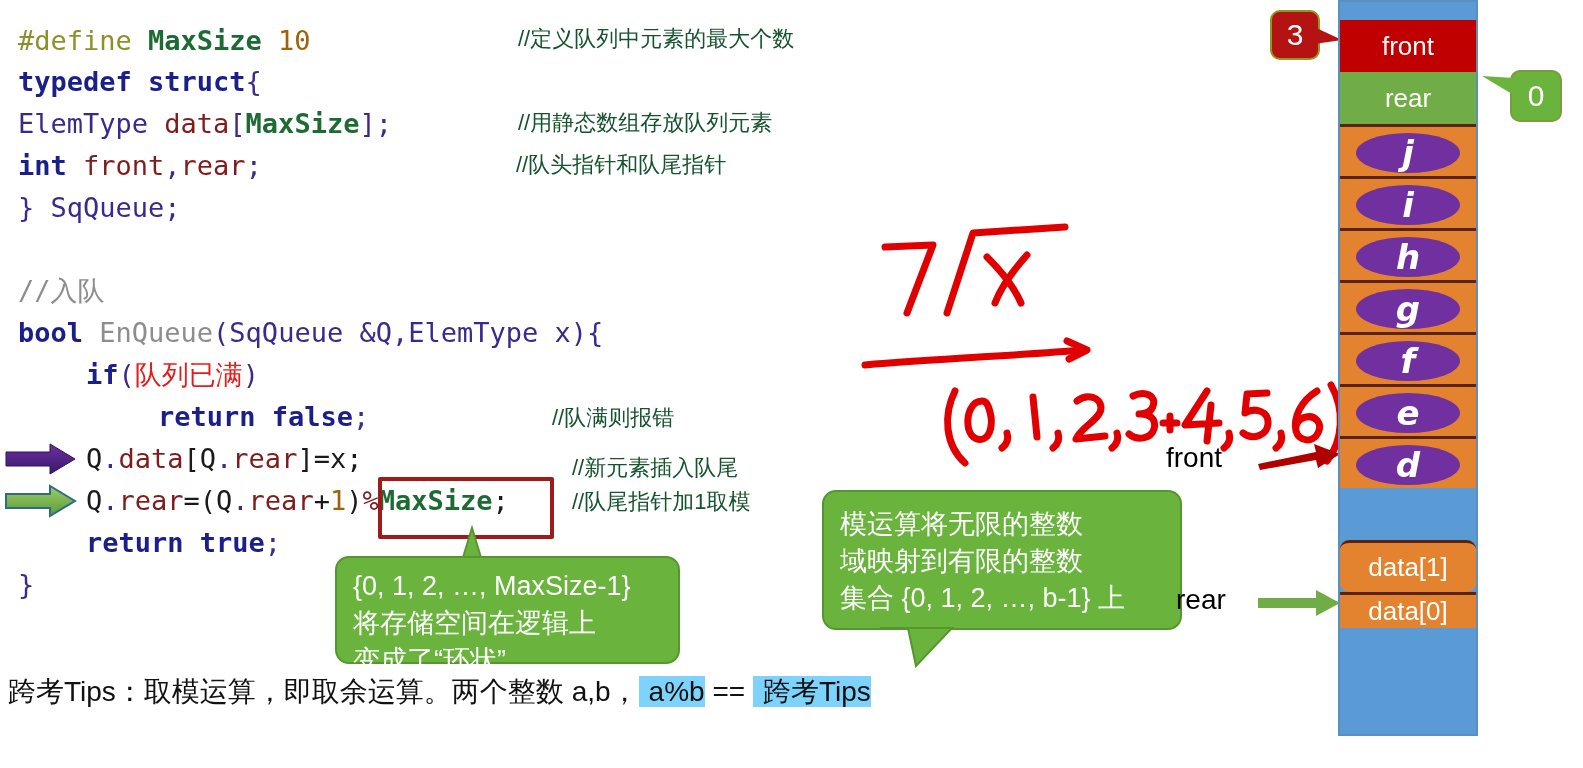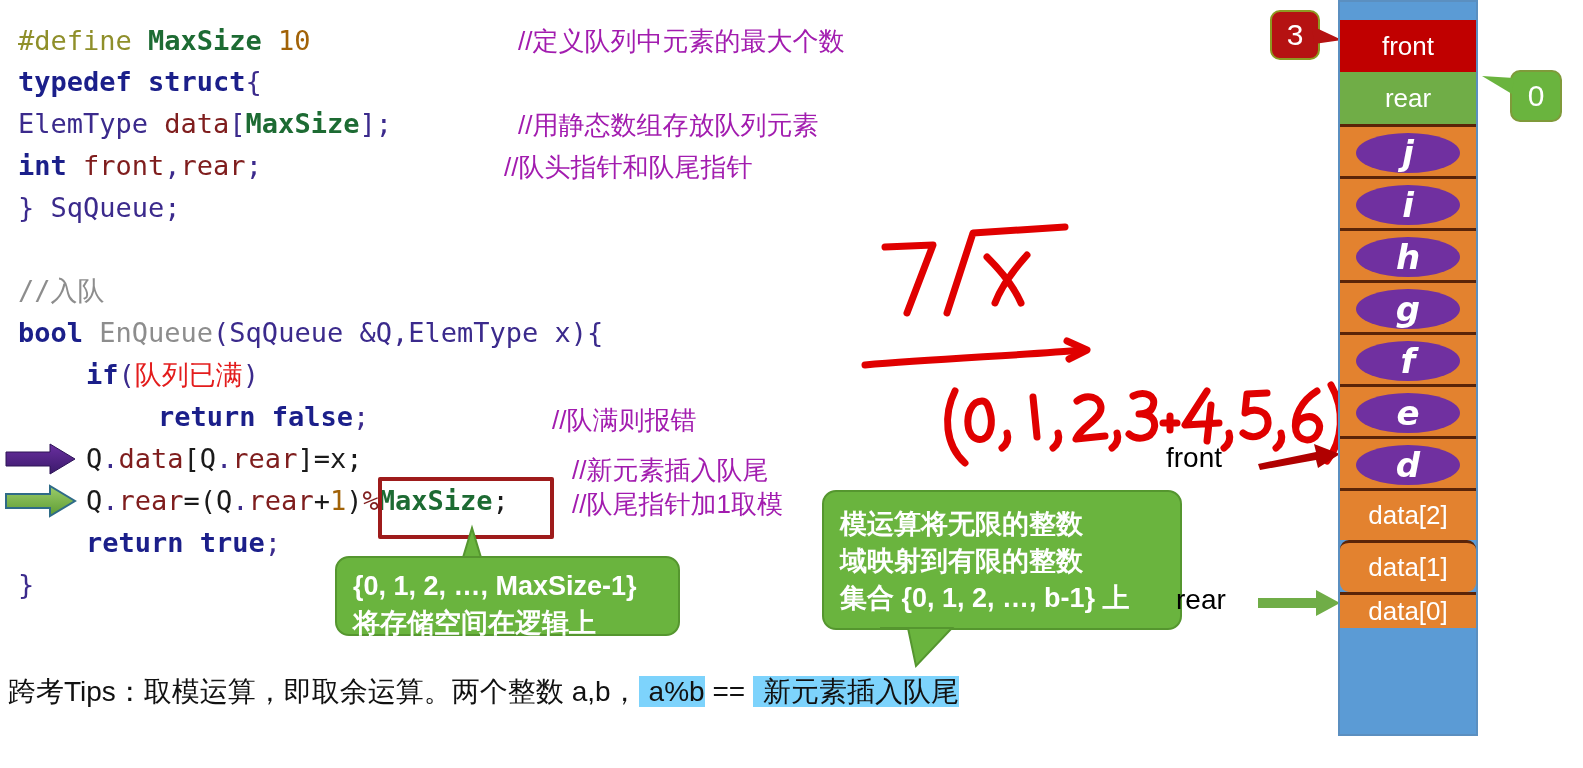--- a/index.html
+++ b/index.html
@@ -16,31 +16,31 @@
   .cl{position:absolute;left:18px;white-space:pre;}
   .kw{color:#1b1f8a;font-weight:bold;}
   .pre{color:#8f8f2a;}
   .type-g{color:#1d6b33;font-weight:bold;}
   .num{color:#a16207;}
   .ident{color:#3b2a8c;}
   .memb{color:#7f1d1d;}
   .fn{color:#8d8d8d;}
   .plain{color:#1a1a1a;}
   .red{color:#e31c1c;}
-  .cmt{position:absolute;color:#a21caf;font-family:"Liberation Sans","DejaVu Sans",sans-serif;
-       font-size:26px;white-space:pre;}
+  .cmt{position:absolute;color:#14532d;font-family:"Liberation Sans","DejaVu Sans",sans-serif;
+       font-size:22px;white-space:pre;}
 
   
   .redbox{position:absolute;border:4px solid #9e1b1b;border-radius:2px;}
 
   
   .arrowL{position:absolute;}
   .cal{position:absolute;background:#6ab43e;border:2px solid #55962f;border-radius:14px;
        color:#ffffff;font-size:27px;line-height:37px;padding:10px 16px;box-sizing:border-box;
-       text-align:left;font-weight:bold;}
+       text-align:left;}
   .cal .ln{display:block;white-space:nowrap;}
 
   
   .badge{position:absolute;border-radius:10px;color:#fff;display:flex;
          align-items:center;justify-content:center;font-size:30px;}
   .badge-red{background:#b51212;border:2px solid #8d9a22;}
   .badge-green{background:#6ab43e;border:2px solid #7f9a3a;}
 
   
   .queue{position:absolute;left:1338px;top:0px;width:140px;height:736px;
@@ -68,21 +68,21 @@
 </style>
 </head>
 <body>
 
 <div class="stage">
 
   <div class="code" id="code-lines"><div class="cl" style="top: 20px; left: 18px;"><span class="pre">#define </span><span class="type-g">MaxSize</span><span class="plain"> </span><span class="num">10</span></div><div class="cl" style="top: 61px; left: 18px;"><span class="kw">typedef struct</span><span class="ident">{</span></div><div class="cl" style="top: 103px; left: 18px;"><span class="ident">ElemType </span><span class="memb">data</span><span class="ident">[</span><span class="type-g">MaxSize</span><span class="ident">];</span></div><div class="cl" style="top: 145px; left: 18px;"><span class="kw">int</span><span class="plain"> </span><span class="memb">front</span><span class="ident">,</span><span class="memb">rear</span><span class="ident">;</span></div><div class="cl" style="top: 187px; left: 18px;"><span class="ident">} SqQueue;</span></div><div class="cl" style="top: 270px; left: 18px;"><span class="fn">//入队</span></div><div class="cl" style="top: 312px; left: 18px;"><span class="kw">bool</span><span class="plain"> </span><span class="fn">EnQueue</span><span class="ident">(</span><span class="ident">SqQueue</span><span class="ident"> &amp;Q,</span><span class="ident">ElemType</span><span class="ident"> x){</span></div><div class="cl" style="top: 354px; left: 86px;"><span class="kw">if</span><span class="ident">(</span><span class="red">队列已满</span><span class="ident">)</span></div><div class="cl" style="top: 396px; left: 158px;"><span class="kw">return false</span><span class="ident">;</span></div><div class="cl" style="top: 438px; left: 86px;"><span class="plain">Q</span><span class="ident">.</span><span class="memb">data</span><span class="plain">[</span><span class="plain">Q</span><span class="ident">.</span><span class="memb">rear</span><span class="plain">]=x;</span></div><div class="cl" style="top: 480px; left: 86px;"><span class="plain">Q</span><span class="ident">.</span><span class="memb">rear</span><span class="plain">=(</span><span class="plain">Q</span><span class="ident">.</span><span class="memb">rear</span><span class="plain">+</span><span class="num">1</span><span class="plain">)</span><span class="memb">%</span><span class="type-g">MaxSize</span><span class="plain">;</span></div><div class="cl" style="top: 522px; left: 86px;"><span class="kw">return true</span><span class="ident">;</span></div><div class="cl" style="top: 564px; left: 18px;"><span class="ident">}</span></div></div>
   <div id="code-comments">
       <div class="cmt" style="left: 518px; top: 24px;">//定义队列中元素的最大个数</div>
       <div class="cmt" style="left: 518px; top: 108px;">//用静态数组存放队列元素</div>
-      <div class="cmt" style="left: 504px; top: 150px;">//队头指针和队尾指针</div>
+      <div class="cmt" style="left: 516px; top: 150px;">//队头指针和队尾指针</div>
       <div class="cmt" style="left: 552px; top: 403px;">//队满则报错</div>
       <div class="cmt" style="left: 572px; top: 445px; margin-top: 8px;">//新元素插入队尾</div>
       <div class="cmt" style="left: 572px; top: 487px;">//队尾指针加1取模</div>
     </div>
 
   <div class="redbox" style="left:378px;top:477px;width:168px;height:54px;"></div>
 
   <svg class="arrowL" style="left:6px;top:443px;" width="70" height="32" viewBox="0 0 70 32">
     <defs>
         <linearGradient id="pg" x1="0" y1="0" x2="0" y2="1">
@@ -143,21 +143,21 @@
 
       <path d="M462,186 C446,196 438,212 441,226 C444,237 458,238 463,228 C468,218 460,210 451,212 C445,213 441,218 441,222"></path>
 
       <path d="M476,180 C490,204 488,236 472,256"></path>
     </g>
   </svg>
 
   <svg style="position:absolute;left:400px;top:528px;" width="120" height="48" viewBox="0 0 120 48">
     <path d="M0,46 L58,46 L72,0 L86,46 Z" fill="#6ab43e" stroke="#55962f" stroke-width="2"></path>
   </svg>
-  <div class="cal" style="left:335px;top:556px;width:345px;height:80px;">
+  <div class="cal" style="left:335px;top:556px;width:345px;height:108px;">
     <span class="ln">{0, 1, 2, …, MaxSize-1}</span>
     <span class="ln">将存储空间在逻辑上</span>
     <span class="ln">变成了“环状”</span>
   </div>
 
   <div class="cal" style="left:822px;top:490px;width:360px;height:140px;padding-top:14px;">
     <span class="ln">模运算将无限的整数</span>
     <span class="ln">域映射到有限的整数</span>
     <span class="ln">集合 {0, 1, 2, …, b-1} 上</span>
   </div>
@@ -224,30 +224,27 @@
       <div class="cell orange" style="top: 382px; height: 52px;">
         <div class="ellipse" style="top: 6px;">
           <span>e</span>
         </div>
       </div>
       <div class="cell orange" style="top: 434px; height: 52px;">
         <div class="ellipse" style="top: 6px;">
           <span>d</span>
         </div>
       </div>
-      <div class="cell orange" style="top: 486px; height: 52px;">
-        <span>data[2]</span>
-      </div>
       <div class="cell orange" style="top: 538px; height: 52px; border-radius: 9px;">
         <span>data[1]</span>
       </div>
       <div class="cell orange" style="top: 590px; height: 36px;">
         <span>data[0]</span>
       </div>
     </div>
 
   <div class="tips">
     <div>
-      <span>跨考Tips：取模运算，即取余运算。两个整数 a,b，</span><span class="hl">a%b</span><span> == </span><span class="hl">新元素插入队尾</span>
+      <span>跨考Tips：取模运算，即取余运算。两个整数 a,b，</span><span class="hl">a%b</span><span> == </span><span class="hl">跨考Tips</span>
     </div>
   </div>
 
 </div>
 
 </body></html>

